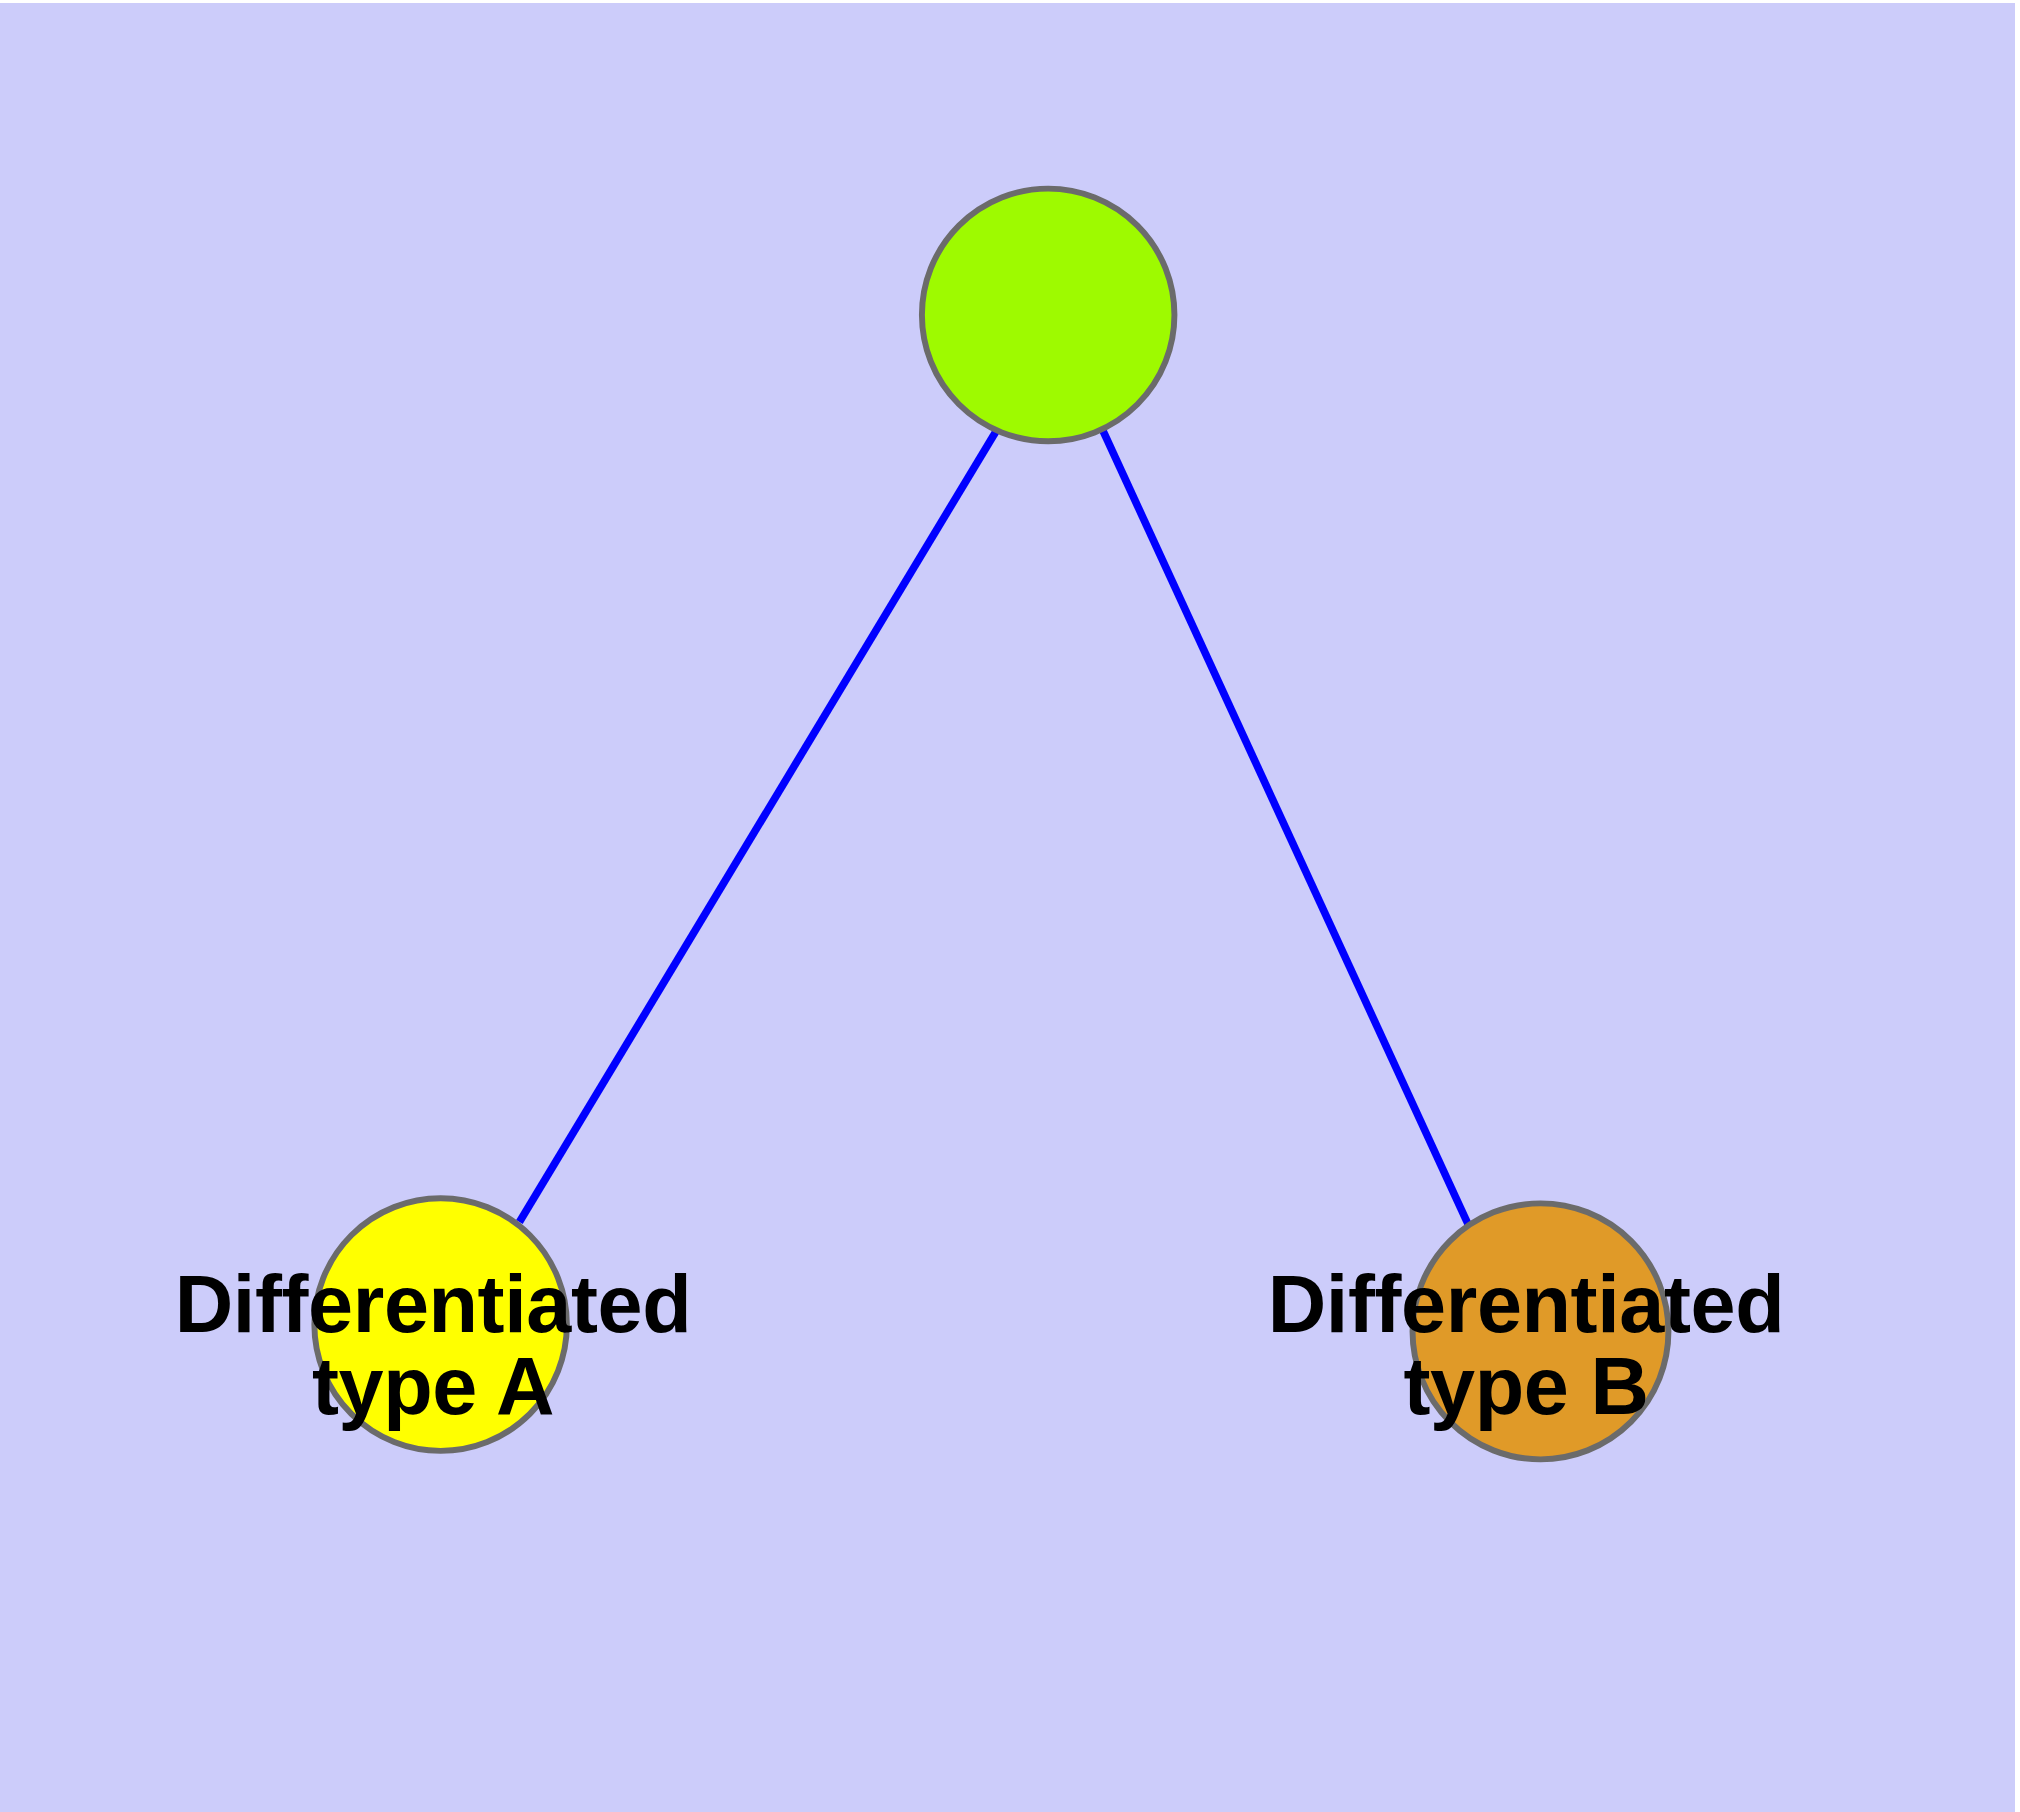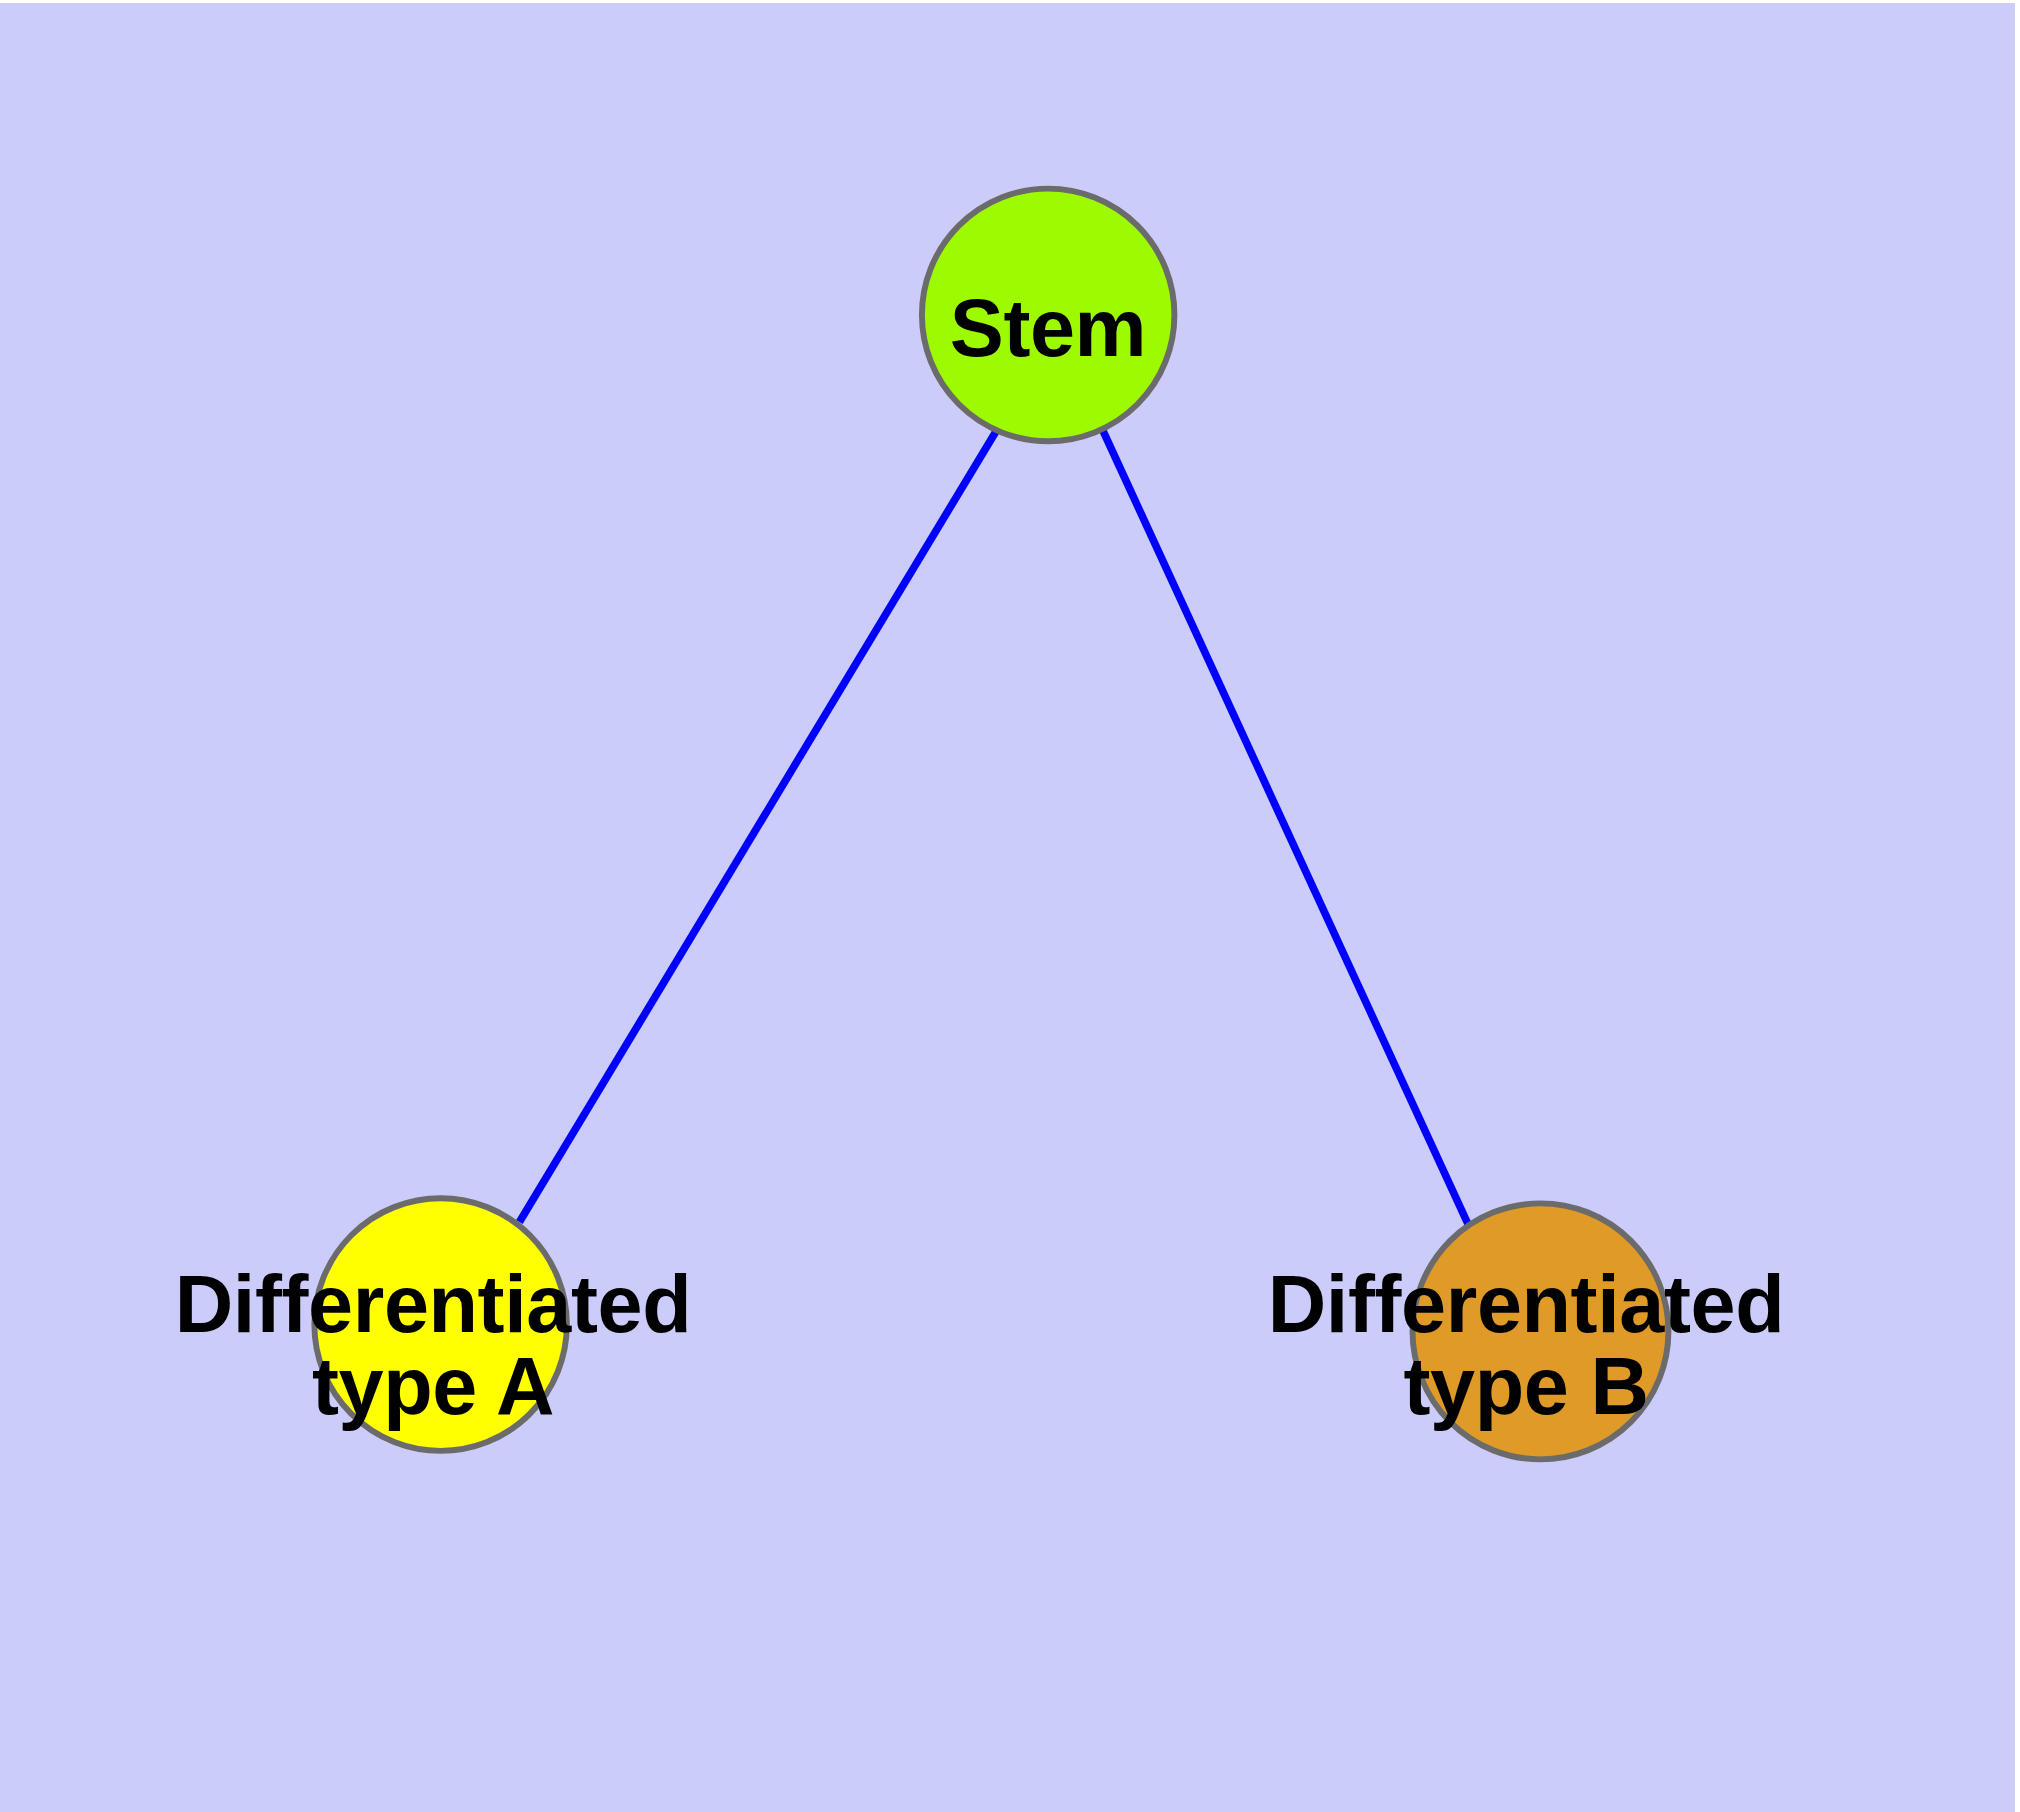--- a/index.html
+++ b/index.html
@@ -53,21 +53,20 @@
     <svg id="graph-svg" viewBox="0 0 2378 2134" preserveAspectRatio="none">
 
       <line x1="1178" y1="501" x2="613" y2="1438" stroke="#0000ff" stroke-width="9" stroke-linecap="butt"></line>
       <line x1="1300" y1="501" x2="1735" y2="1446" stroke="#0000ff" stroke-width="9" stroke-linecap="butt"></line>
 
       <circle cx="1237" cy="368" r="149" fill="#9efa00" stroke="#6b6b6b" stroke-width="7"></circle>
       <circle cx="520" cy="1559" r="149" fill="#ffff00" stroke="#6b6b6b" stroke-width="7"></circle>
       <circle cx="1818" cy="1567" r="151" fill="#e09a28" stroke="#6b6b6b" stroke-width="7"></circle>
     </svg>
 
-    <div class="node-label" style="left:1048px; top:325px;">Stem</div>
 
     <div class="node-label" style="left:433px; top:1342px;">Differentiated
 type A</div>
 
     <div class="node-label" style="left:1526px; top:1342px;">Differentiated
 type B</div>
 
   </div>
 </div>
 

